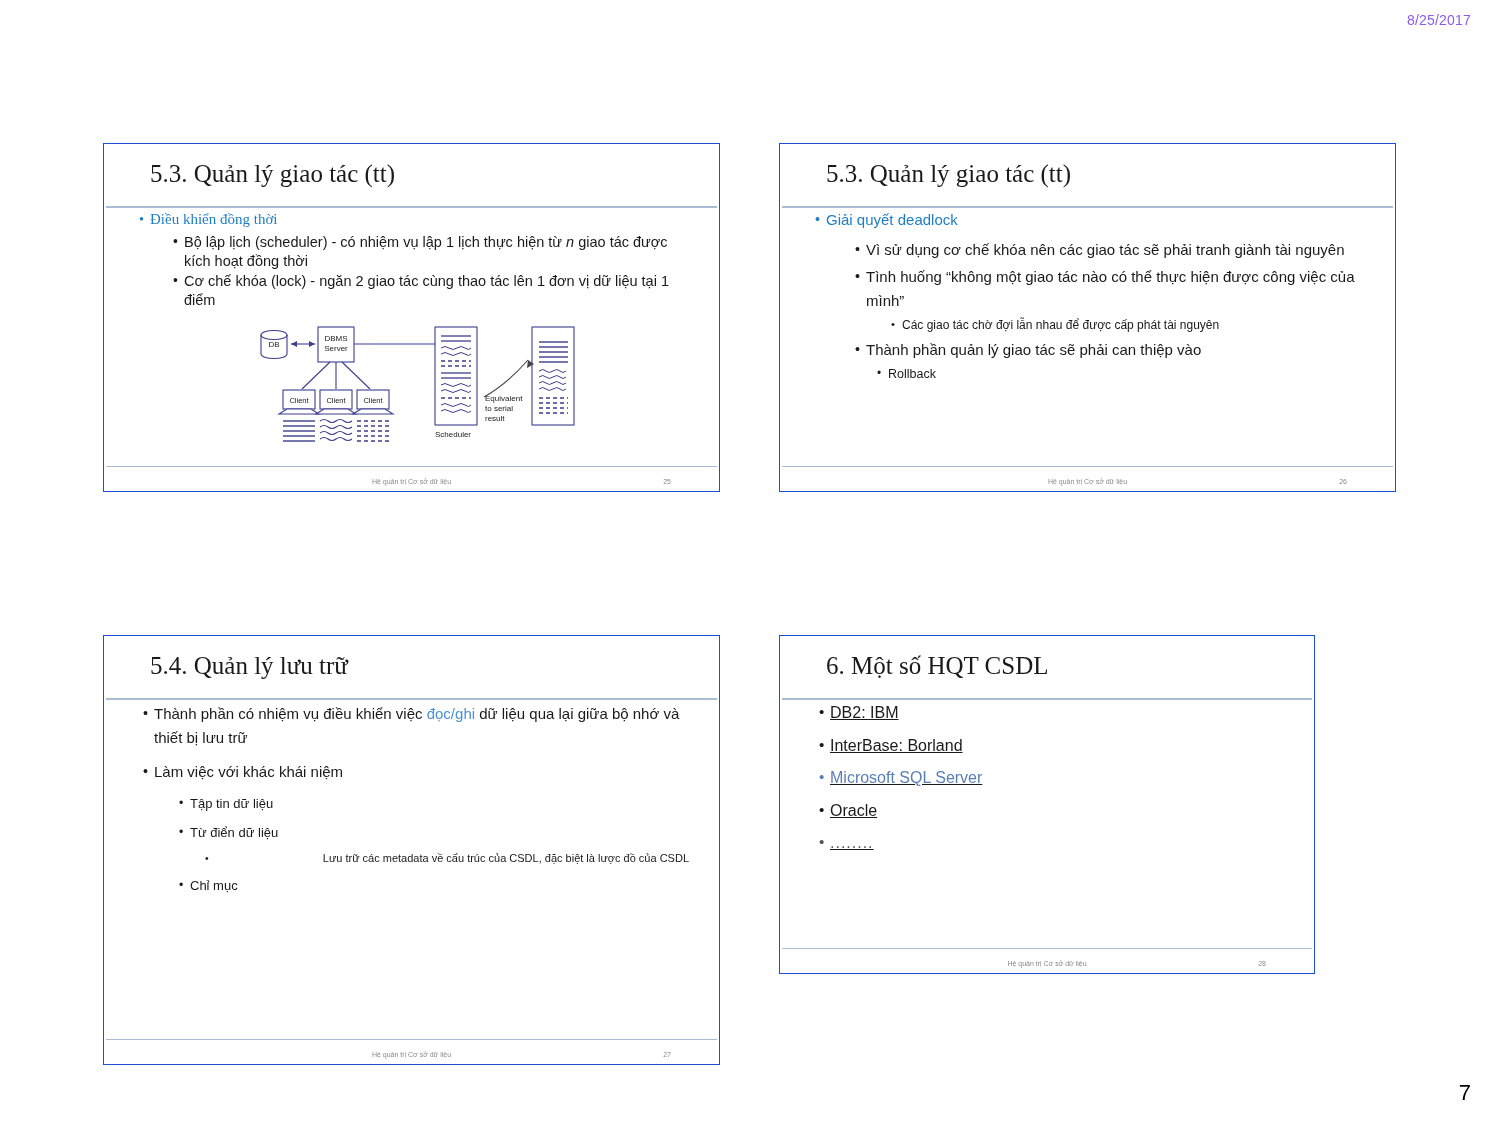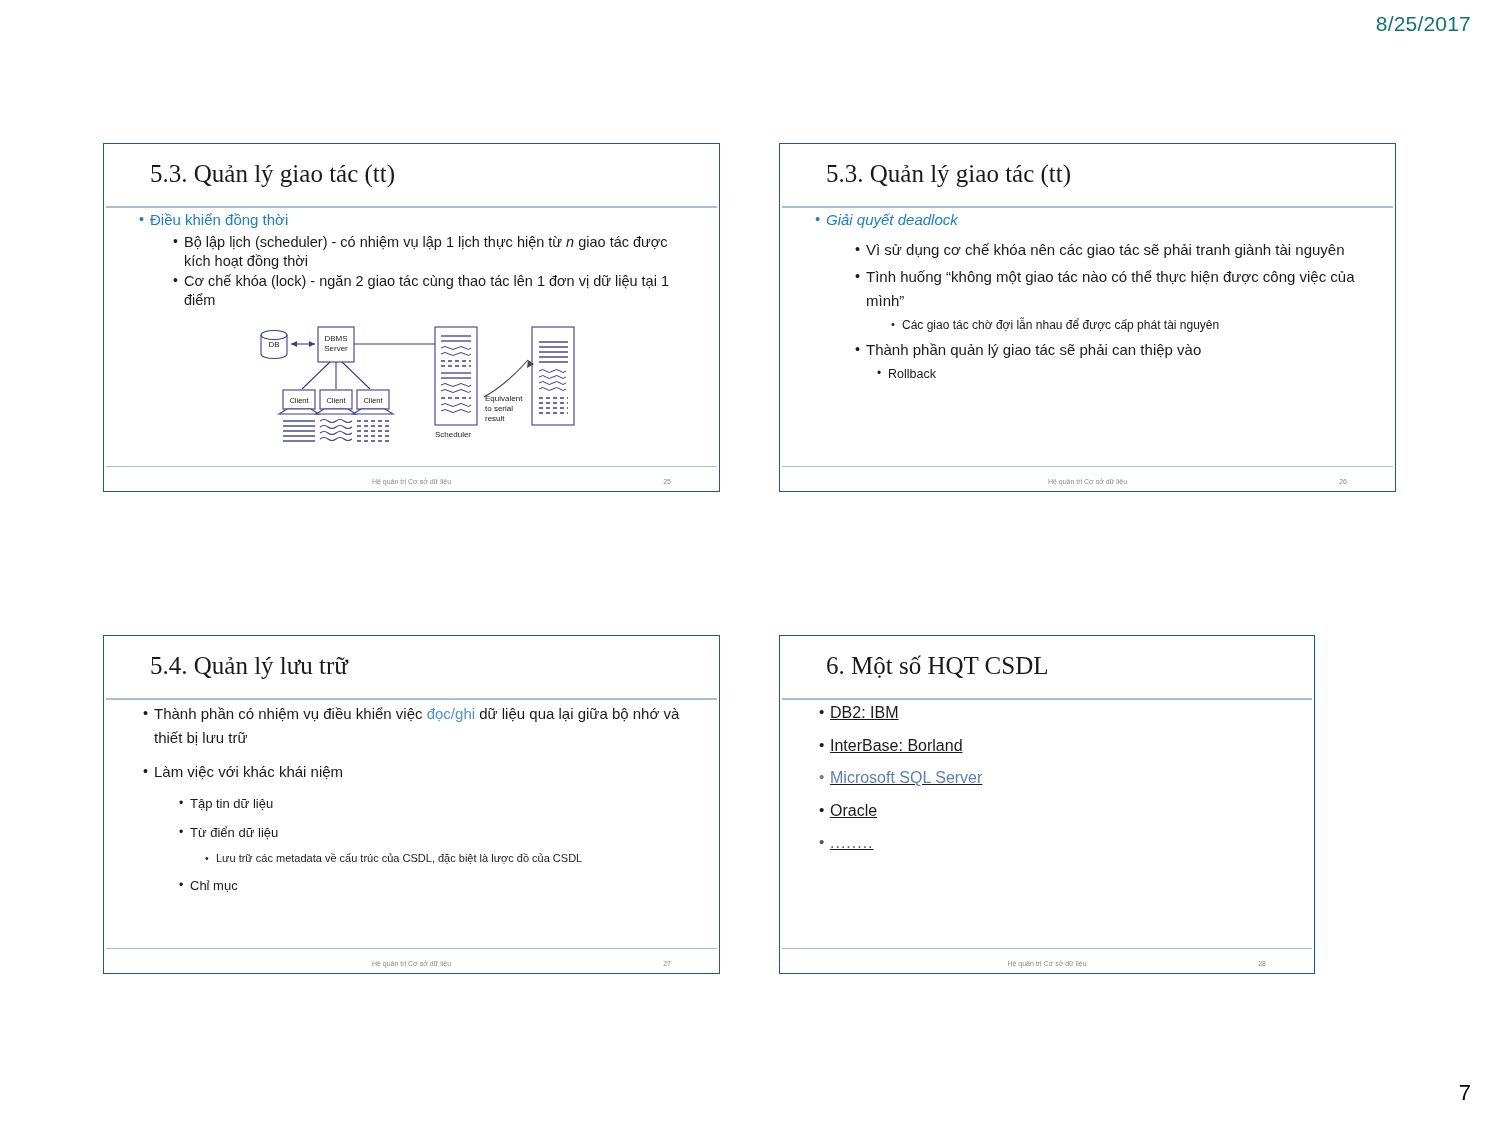--- a/index.html
+++ b/index.html
@@ -13,43 +13,43 @@
     position: relative;
     font-family: "Liberation Sans", sans-serif;
     overflow: hidden;
   }
 
   
   .page-date {
     position: absolute;
     top: 12px;
     right: 28px;
-    font-size: 21px;
-    color: #0f766e;
+    font-size: 14px;
+    color: #8b5cf6;
     letter-spacing: 0.2px;
   }
   .page-number {
     position: absolute;
     bottom: 18px;
     right: 28px;
     font-size: 22px;
     color: #000;
   }
 
   
   .slide {
     position: absolute;
     border: 1px solid #1d4ed8;
     background: #ffffff;
     box-sizing: border-box;
     overflow: hidden;
   }
   .slide-25 { left: 103px;  top: 143px;  width: 617px; height: 349px; }
   .slide-26 { left: 779px;  top: 143px;  width: 617px; height: 349px; }
-  .slide-27 { left: 103px;  top: 635px;  width: 617px; height: 339px; padding-left: 36px; }
+  .slide-27 { left: 103px;  top: 635px;  width: 617px; height: 430px; padding-left: 36px; }
   .slide-28 { left: 779px;  top: 635px;  width: 536px; height: 339px; }
 
   .slide-title {
     position: absolute;
     left: 46px;
     top: 16px;
     font-family: "Liberation Serif", serif;
     font-size: 25px;
     color: #1a1a1a;
     white-space: nowrap;
@@ -117,37 +117,37 @@
     top: 0;
     font-size: 0.95em;
   }
 
   
   .s25-l1 {
     margin-left: 46px;
     font-size: 15px;
     color: #1f7dc4;
     margin-bottom: 4px;
+    font-family: Liberation Serif, serif;
   }
   .s25-l2 {
     margin-left: 80px;
     margin-right: 30px;
     font-size: 14.5px;
     color: #1a1a1a;
     margin-bottom: 2px;
   }
   .s25-l2 i { font-style: italic; }
 
   
   .s26-l1 {
     margin-left: 46px;
     font-size: 15px;
     color: #1f7dc4;
     margin-bottom: 9px;
-    font-style: italic;
   }
   .s26-l2 {
     margin-left: 86px;
     margin-right: 24px;
     font-size: 15px;
     line-height: 1.55;
     margin-bottom: 4px;
   }
   .s26-l3 {
     margin-left: 122px;
@@ -176,20 +176,21 @@
     font-size: 13px;
     line-height: 1.5;
     margin-bottom: 9px;
   }
   .s27-l3 {
     margin-left: 112px;
     margin-right: 30px;
     font-size: 11px;
     line-height: 1.45;
     margin-bottom: 9px;
+    text-align: right;
   }
   .hl { color: #4a90d9; }
 
   
   .s28-l1 {
     margin-left: 50px;
     font-size: 16px;
     line-height: 1.35;
     margin-bottom: 11px;
   }

